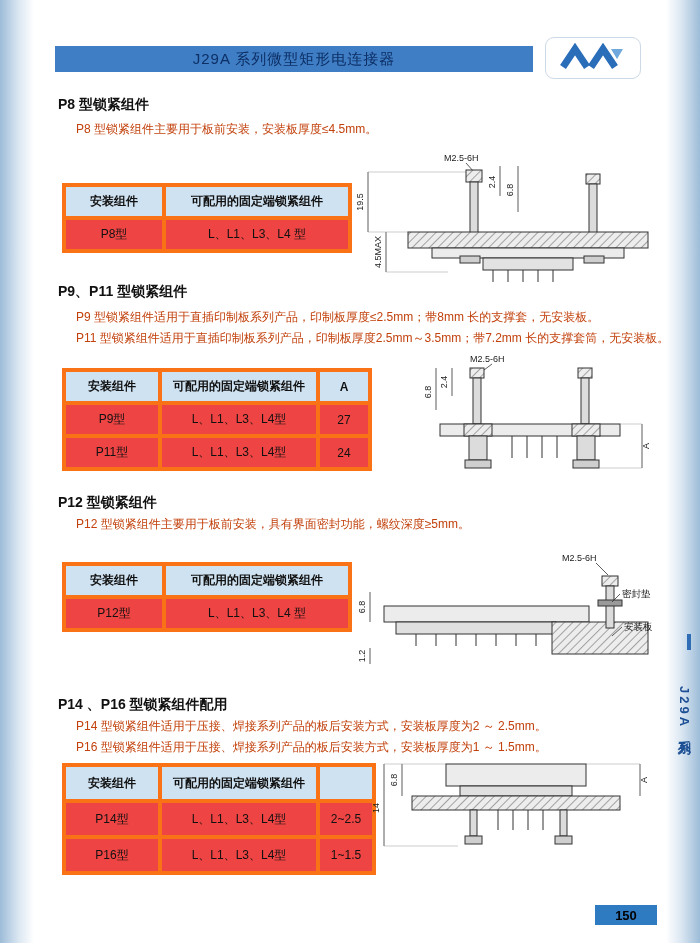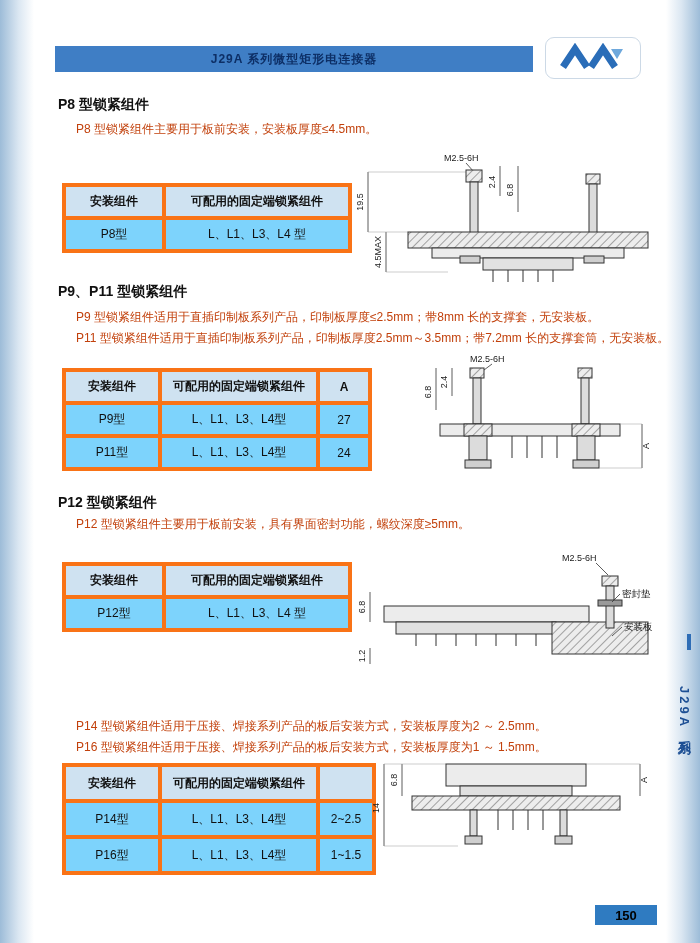--- a/index.html
+++ b/index.html
@@ -6,31 +6,31 @@
   html,body { background:#ffffff; }
   body { font-family:"Liberation Sans","DejaVu Sans",sans-serif; }
   #page { position:relative; width:700px; height:943px; background:#ffffff; overflow:hidden; }
 
   .edge { position:absolute; top:0; bottom:0; width:34px; }
   .edge.left  { left:0;  background:linear-gradient(to right,#9dbcd8 0%,#dbe7f2 55%,#ffffff 100%); }
   .edge.right { right:0; background:linear-gradient(to left,#9dbcd8 0%,#dbe7f2 55%,#ffffff 100%); }
 
   .header-bar { position:absolute; left:55px; top:46px; width:478px; height:26px; background:#3f7ec5;
                 display:flex; align-items:center; justify-content:center; }
-  .header-title { color:#0d2f66; font-weight:bold; font-size:12px; letter-spacing:1px; }
+  .header-title { color:#0d2f66; font-weight:normal; font-size:15px; letter-spacing:1px; }
   .logo-box { position:absolute; left:545px; top:37px; width:96px; height:42px; background:#ffffff;
               border:1px solid #ccd9e6; border-radius:9px; display:flex; align-items:center; justify-content:center; }
 
   h2.section-heading { position:absolute; left:58px; font-size:14px; font-weight:bold; color:#101010; }
   p.desc { position:absolute; left:76px; font-size:12px; color:#c2410c; white-space:nowrap; }
 
   table.spec { position:absolute; border-collapse:collapse; table-layout:fixed; background:#fff; }
   .spec th, .spec td { border:4px solid #f97316; font-size:12px; text-align:center; vertical-align:middle; color:#111; padding:0 2px; }
   .spec th { background:#cfe2f1; font-weight:bold; height:33px; }
-  .spec td { background:#7dd3fc; height:33px; }
+  .spec td { background:#ef4444; height:33px; }
   .spec.tall th, .spec.tall td { height:36px; }
 
   .drawing { position:absolute; }
   .dim { font-size:9px; fill:#1a1a1a; }
   .lbl { font-size:9.5px; fill:#1a1a1a; }
 
   .side-tab-bar { position:absolute; right:9px; top:634px; width:4px; height:16px; background:#2e6db6; }
   .side-tab { position:absolute; right:3px; top:656px; width:26px; height:110px; display:flex; align-items:center; justify-content:center;
               writing-mode:vertical-rl; font-size:13px; font-weight:bold; color:#1d4f94; letter-spacing:3px; }
 
@@ -234,20 +234,21 @@
     <rect x="246" y="26" width="16" height="10" fill="url(#hpC)" stroke="#333"></rect>
     <rect x="250" y="36" width="8" height="42" fill="#dcdcdc" stroke="#333"></rect>
     <rect x="242" y="50" width="24" height="6" fill="#9a9a9a" stroke="#333"></rect>
 
     <text class="lbl" x="266" y="47">密封垫</text>
     <line x1="264" y1="44" x2="256" y2="52" stroke="#333" stroke-width="0.8"></line>
     <text class="lbl" x="268" y="80">安装板</text>
     <line x1="266" y1="77" x2="256" y2="86" stroke="#333" stroke-width="0.8"></line>
   </svg>
 
+  <h2 class="section-heading" style="top:696px;">P14 、P16 型锁紧组件配用</h2>
   <p class="desc" style="top:718px;">P14 型锁紧组件适用于压接、焊接系列产品的板后安装方式，安装板厚度为2 ～ 2.5mm。</p>
   <p class="desc" style="top:739px;">P16 型锁紧组件适用于压接、焊接系列产品的板后安装方式，安装板厚度为1 ～ 1.5mm。</p>
 
   <table class="spec tall" style="left:62px; top:763px;">
     <colgroup>
         <col style="width:96px">
         <col style="width:158px">
         <col style="width:56px">
       </colgroup>
     <tbody>

